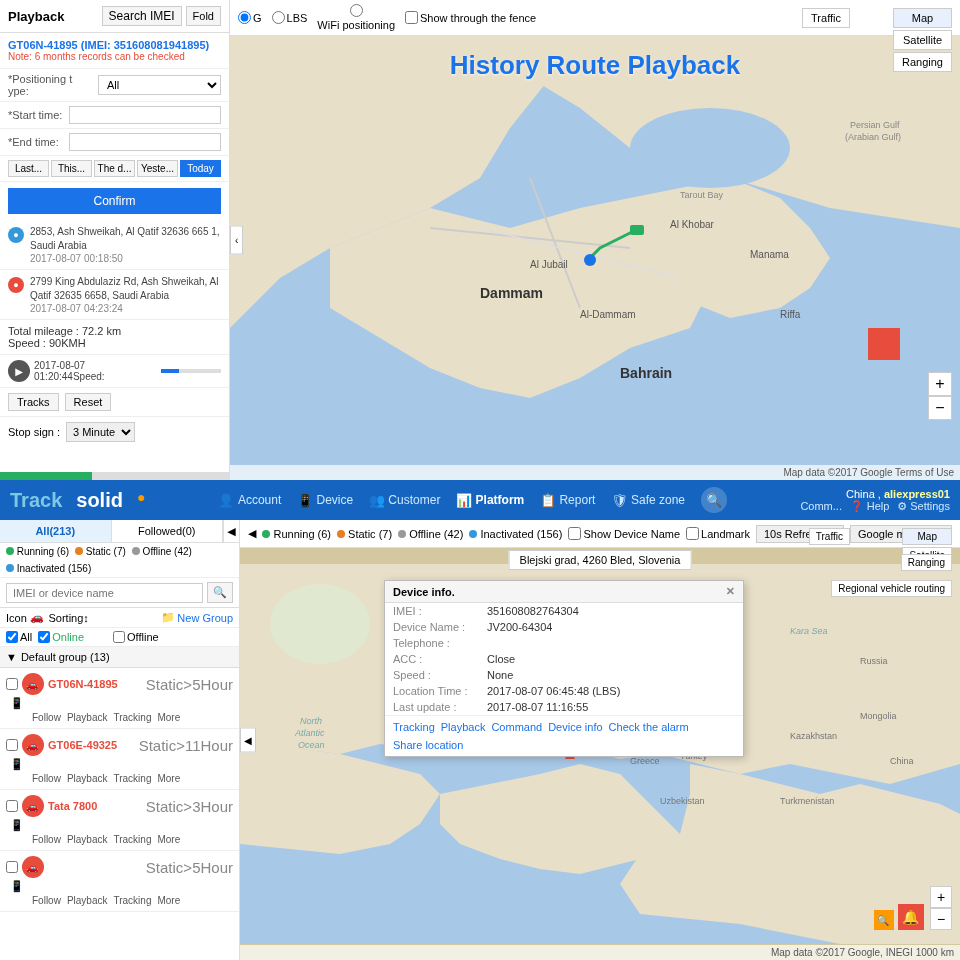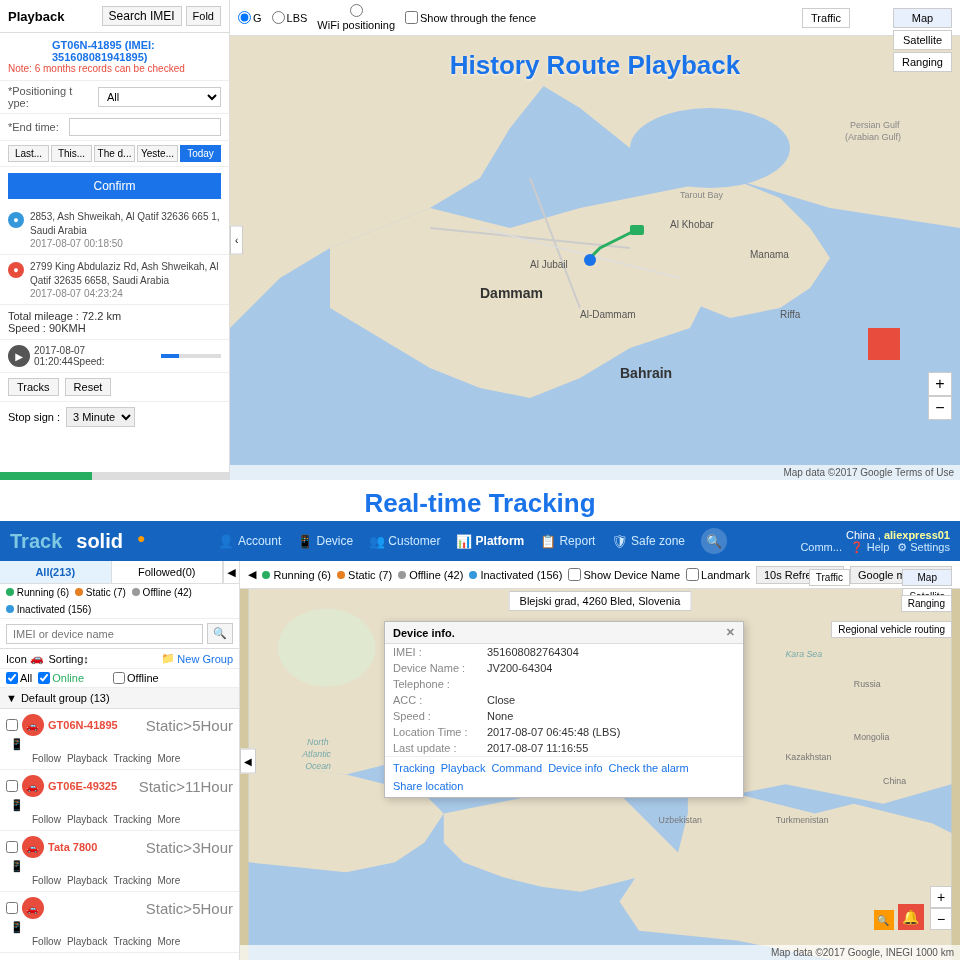--- a/index.html
+++ b/index.html
@@ -50,21 +50,21 @@
       font-size: 11px;
       cursor: pointer;
     }
 
     .device-info {
       padding: 6px 8px;
       background: #fff;
       border-bottom: 1px solid #eee;
     }
 
-    .device-id { color: #1a73e8; font-weight: bold; font-size: 11px; margin-left: 44px; }
+    .device-id { color: #1a73e8; font-weight: bold; font-size: 11px; }
     .note { color: #e74c3c; font-size: 10px; }
 
     .form-group {
       padding: 4px 8px;
       display: flex;
       align-items: center;
       border-bottom: 1px solid #eee;
     }
 
     .form-label { width: 90px; color: #555; font-size: 11px; }
@@ -791,20 +791,24 @@
     </div>
     <div class="device-info">
       <div class="device-id">GT06N-41895 (IMEI: 351608081941895)</div>
       <div class="note">Note: 6 months records can be checked</div>
     </div>
     <div class="form-group">
       <span class="form-label">*Positioning t<br>ype:</span>
       <select class="form-select">
         <option>All</option>
       </select>
+    </div>
+    <div class="form-group">
+      <span class="form-label">*Start time:</span>
+      <input class="form-input" type="text" style="">
     </div>
     <div class="form-group">
       <span class="form-label">*End time:</span>
       <input class="form-input" type="text" style="">
     </div>
     <div class="date-buttons">
       <button class="date-btn">Last...</button>
       <button class="date-btn">This...</button>
       <button class="date-btn">The d...</button>
       <button class="date-btn">Yeste...</button>
@@ -921,21 +925,20 @@
 
     <button class="collapse-btn">‹</button>
 
     <div class="map-footer">
       <span>Map data ©2017 Google  Terms of Use</span>
     </div>
   </div>
 </div>
 
 <div class="bottom-half">
-  <div class="realtime-title">Real-time Tracking</div>
 
   <div class="rt-header">
     <div class="logo">
       <span class="logo-track">Track</span>
         <span class="logo-solid">solid</span>
         <span class="logo-dot">●</span>
     </div>
     <div class="nav-items">
       <div class="nav-item">
         <span class="nav-icon">👤</span>

